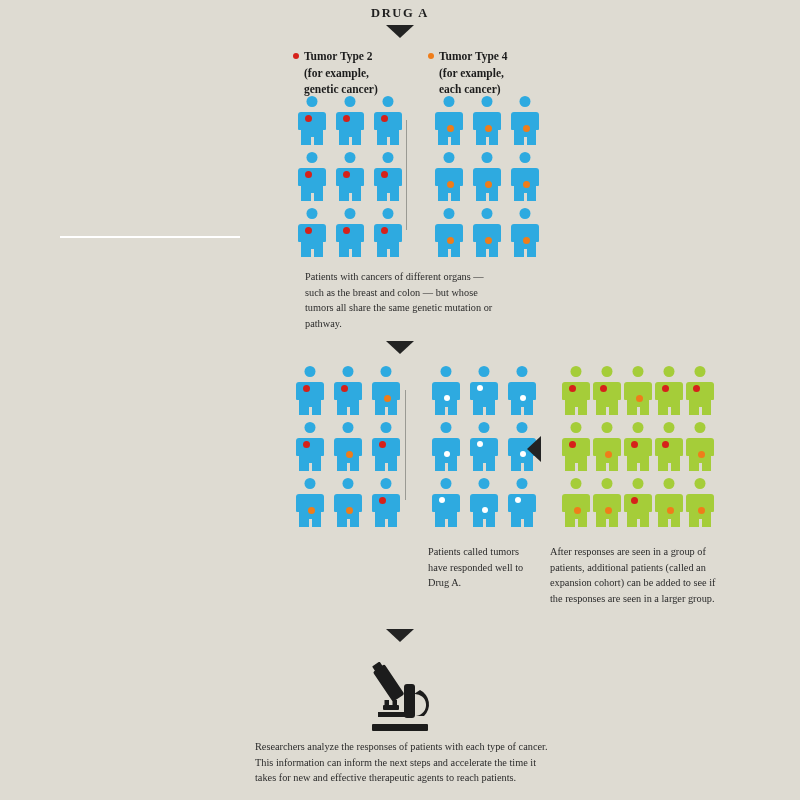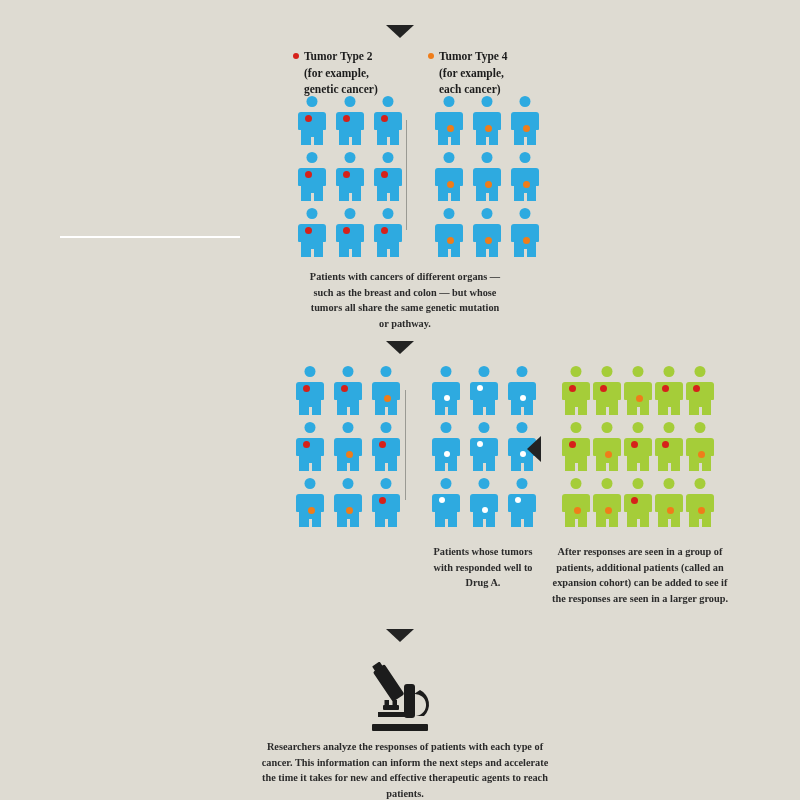--- a/index.html
+++ b/index.html
@@ -58,32 +58,33 @@
   .person .body{position:absolute;left:0;}
   .person .legs{position:absolute;left:50%;transform:translateX(-50%);}
   .person .notch{position:absolute;background:#dedbd2;}
   .tumor{position:absolute;border-radius:50%;}
 
   
   .vline{position:absolute;width:1px;background:#9a9a93;}
 
   
   .caption{
-    position:absolute;text-align:center;font-size:10.3px;line-height:1.52;
-    color:#2b2b2b;font-weight:bold;
+    position:absolute;text-align:left;font-size:10.3px;line-height:1.52;
+    color:#2b2b2b;font-weight:normal;
   }
 
   
   #microscope{position:absolute;left:358px;top:662px;}
 </style>
 </head>
 <body>
 
 <div class="stage">
 
+  <div class="drug-label">DRUG A</div>
   <div id="arrow-top" class="tri-down"></div>
 
   <div class="legend" id="legend-1">
     <span class="dot" style="background: rgb(214, 33, 26);"></span><span>Tumor Type 2</span>
     <span class="sub">(for example,</span>
     <span class="sub">genetic cancer)</span>
   </div>
   <div class="legend" id="legend-2">
     <span class="dot" style="background: rgb(239, 125, 26);"></span><span>Tumor Type 4</span>
     <span class="sub">(for example,</span>
@@ -462,21 +463,21 @@
       </div>
       <div class="person" style="width: 28px; height: 50px;">
         <div class="head" style="width: 11px; height: 11px; top: 0px; background: rgb(165, 205, 57);"></div>
         <div class="body" style="width: 28px; height: 18px; top: 16px; background: rgb(165, 205, 57); border-radius: 3px 3px 1px 1px;"></div>
         <div class="legs" style="width: 22px; height: 17px; top: 32px; background: rgb(165, 205, 57);"></div>
         <div class="notch" style="width: 3px; height: 9px; left: 12.5px; top: 41px;"></div>
         <div class="tumor" style="width: 7px; height: 7px; background: rgb(239, 125, 26); top: 29px; left: 12px;"></div>
       </div>
     </div>
 
-  <div class="caption" id="caption-resp" style="left: 428px; top: 544px; width: 110px;">Patients whose tumors with responded well to Drug A.</div>
+  <div class="caption" id="caption-resp" style="left: 428px; top: 544px; width: 110px;">Patients called tumors have responded well to Drug A.</div>
   <div class="caption" id="caption-exp" style="left: 550px; top: 544px; width: 180px;">After responses are seen in a group of patients, additional patients (called an expansion cohort) can be added to see if the responses are seen in a larger group.</div>
 
   <div id="arrow-bottom" class="tri-down"></div>
 
   <div id="microscope">
     <svg width="84" height="70" viewBox="0 0 84 70" xmlns="http://www.w3.org/2000/svg">
       <g fill="#1c1c1c">
         <rect x="14" y="62" width="56" height="7" rx="1"></rect>
         <path d="M22 54 h44 a16 16 0 0 0 -4 -26 l-6 4 a10 10 0 0 1 2 22 z"></path>
         <rect x="20" y="50" width="34" height="5"></rect>

